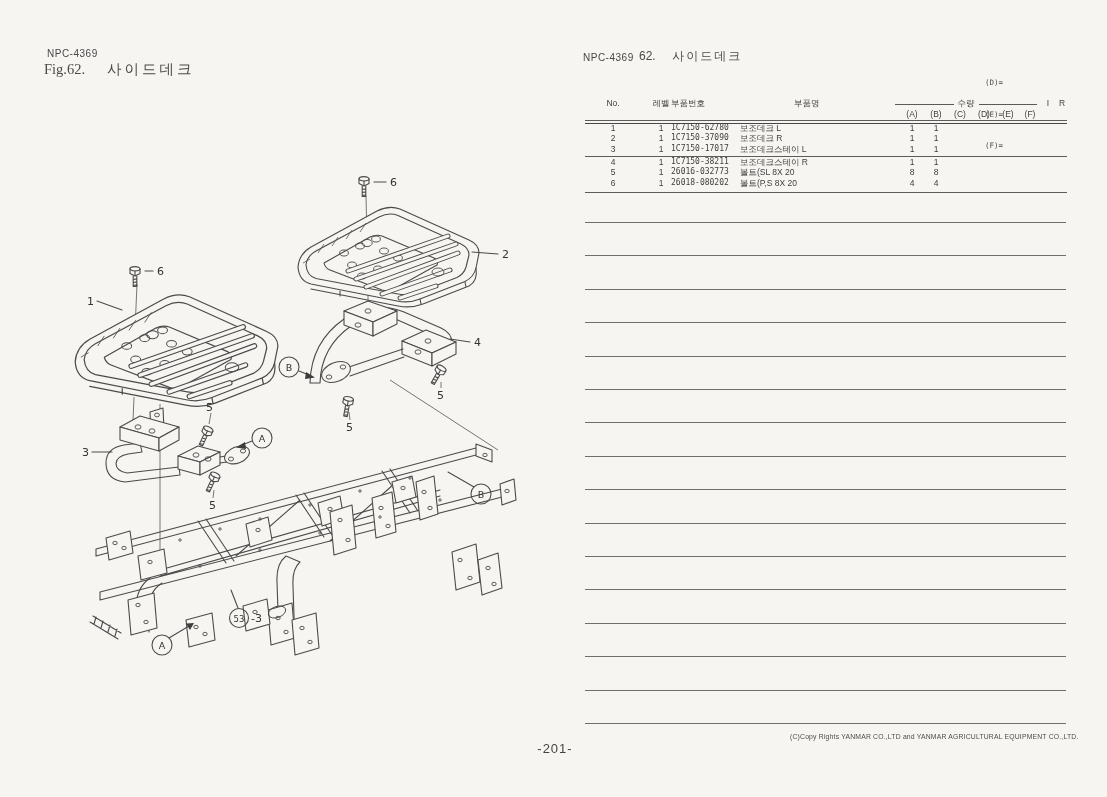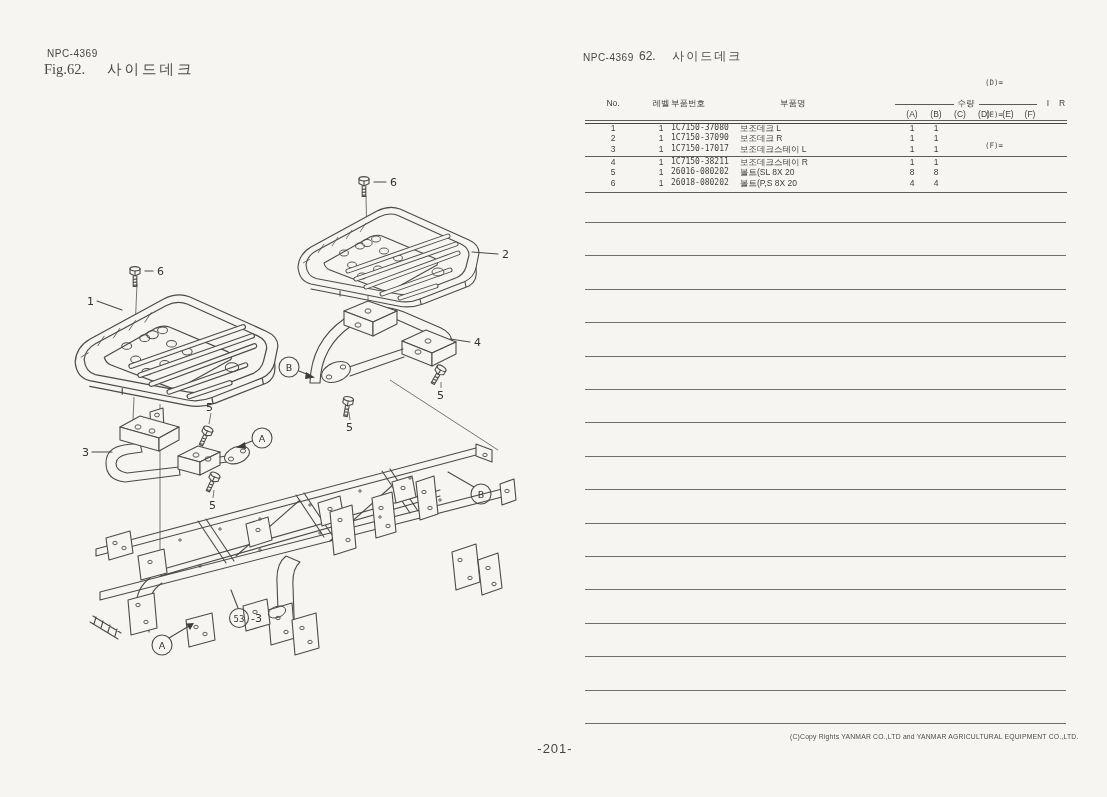--- a/index.html
+++ b/index.html
@@ -14,21 +14,21 @@
   .fig-title-sm{font-size:12px;color:#4a4a4a;letter-spacing:2px;}
   .codes{font-family:"DejaVu Sans Mono","Liberation Mono",monospace;font-size:7.5px;line-height:10.5px;color:#4a4a4a;white-space:pre;}
   
   .ptable{position:absolute;left:585px;top:96px;width:482px;height:100px;font-size:8.5px;color:#3f3f3f;}
   .pt-cell{position:absolute;white-space:nowrap;}
   .hrow1{top:2px;} .hrow2{top:13px;}
   .c-no{left:14px;width:28px;text-align:center;}
   .c-lv{left:60px;width:32px;text-align:center;}
   .c-pn{left:86px;width:92px;font-family:"DejaVu Sans Mono","Liberation Mono",monospace;font-size:8px;}
   .c-hpn{left:86px;width:70px;text-align:left;}
-  .c-nm{left:195px;width:120px;}
+  .c-nm{left:209px;width:120px;}
   .c-dnm{left:155px;width:160px;}
   .c-q{position:absolute;width:22px;text-align:center;}
   .q0{left:316px}.q1{left:340px}.q2{left:364px}.q3{left:388px}.q4{left:412px}.q5{left:434px}
   .c-i{left:456px;width:14px;text-align:center;}
   .c-r{left:470px;width:14px;text-align:center;}
   .qty-head{position:absolute;left:310px;top:2px;width:142px;display:flex;align-items:center;gap:4px;}
   .qty-head .dash{flex:1;height:1px;background:#5a5a5a;}
   .qty-head .qlbl{font-size:8.5px;}
   .tline{position:absolute;left:0;right:0;height:1px;background:#5c5c5c;}
   .pt-row{position:absolute;left:0;width:100%;height:11px;}
@@ -95,21 +95,21 @@
 
     <div class="tline" style="top:24px;"></div>
     <div class="tline" style="top:27px;height:1.4px;background:#474747;"></div>
     <div class="tline" style="top:60px;"></div>
     <div class="tline" style="top:96px;"></div>
 
     <div>
         <div class="pt-row" style="top: 26.5px;">
           <span class="pt-cell c-no">1</span>
           <span class="pt-cell c-lv">1</span>
-          <span class="pt-cell c-pn">1C7150-37080</span>
+          <span class="pt-cell c-pn">1C7150-62780</span>
           <span class="pt-cell c-dnm">보조데크 L</span>
           <span class="c-q q0">1</span>
           <span class="c-q q1">1</span>
           <span class="c-q q2"></span>
           <span class="c-q q3"></span>
           <span class="c-q q4"></span>
           <span class="c-q q5"></span>
         </div>
         <div class="pt-row" style="top: 37.3px;">
           <span class="pt-cell c-no">2</span>
@@ -143,21 +143,21 @@
           <span class="c-q q0">1</span>
           <span class="c-q q1">1</span>
           <span class="c-q q2"></span>
           <span class="c-q q3"></span>
           <span class="c-q q4"></span>
           <span class="c-q q5"></span>
         </div>
         <div class="pt-row" style="top: 71.3px;">
           <span class="pt-cell c-no">5</span>
           <span class="pt-cell c-lv">1</span>
-          <span class="pt-cell c-pn">26016-080202</span>
+          <span class="pt-cell c-pn">26016-032773</span>
           <span class="pt-cell c-dnm">볼트(SL  8X 20</span>
           <span class="c-q q0">8</span>
           <span class="c-q q1">8</span>
           <span class="c-q q2"></span>
           <span class="c-q q3"></span>
           <span class="c-q q4"></span>
           <span class="c-q q5"></span>
         </div>
         <div class="pt-row" style="top: 82.1px;">
           <span class="pt-cell c-no">6</span>

